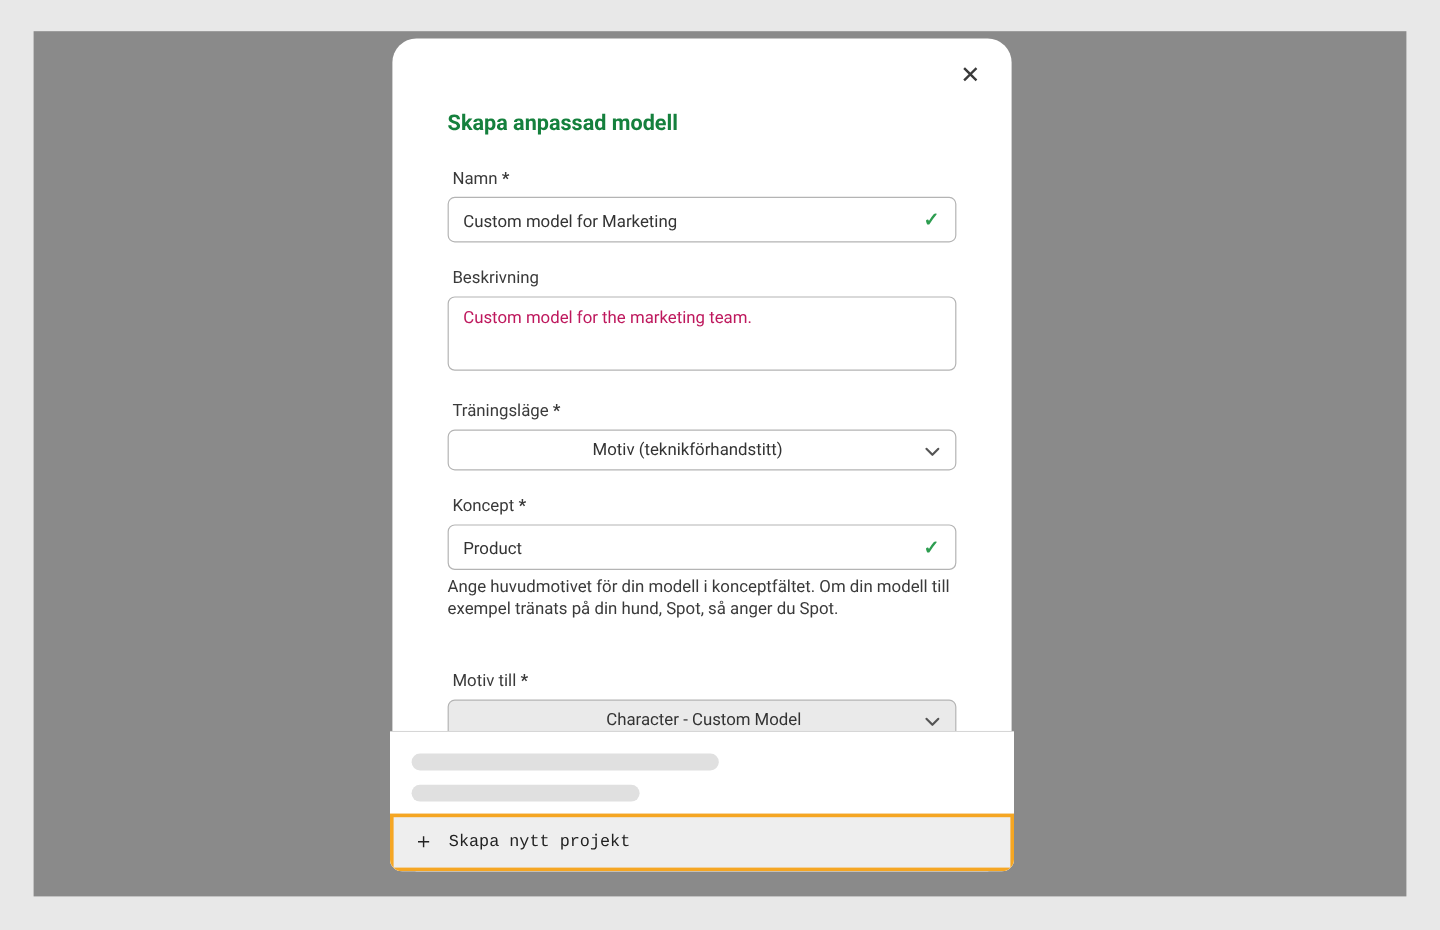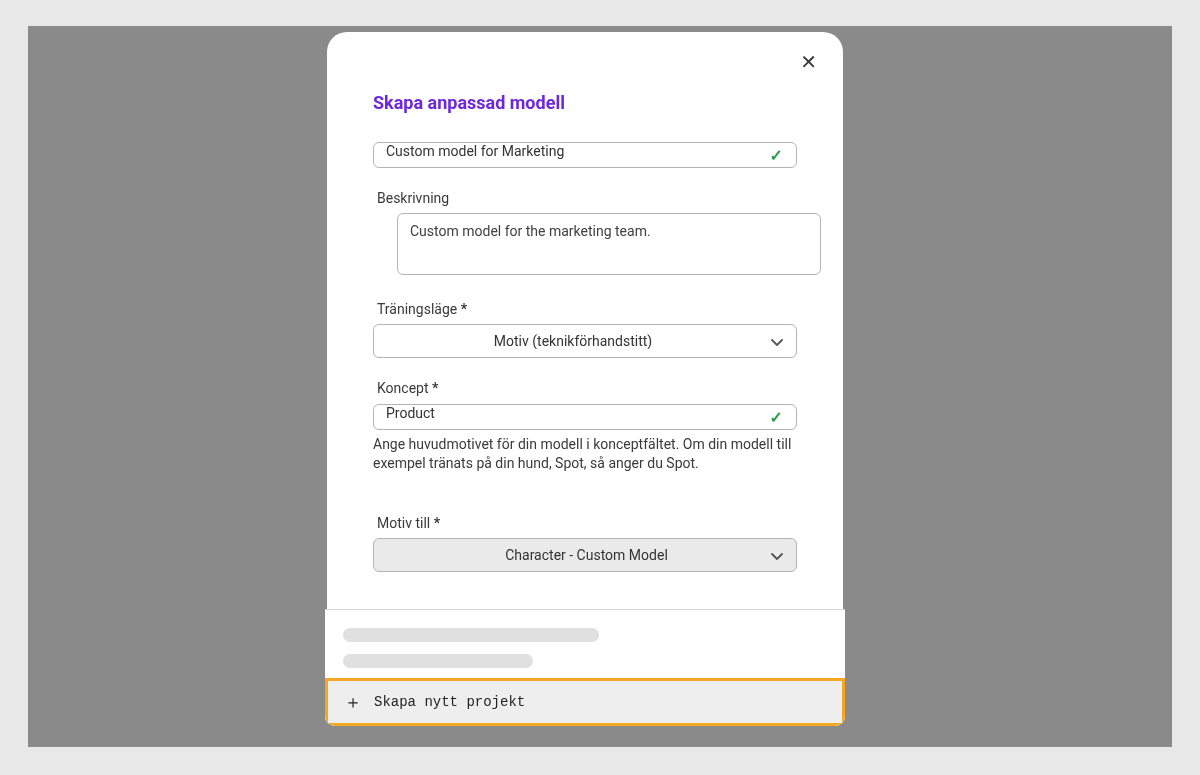--- a/index.html
+++ b/index.html
@@ -35,21 +35,21 @@
       right: 22px;
       font-size: 20px;
       color: #3a3a3a;
       cursor: pointer;
       padding: 4px;
       line-height: 1;
     }
     .modal-title {
       font-size: 18px;
       font-weight: 700;
-      color: #6d28d9;
+      color: #15803d;
       margin-top: 32px;
       margin-bottom: 28px;
     }
     .form-group {
       margin-bottom: 22px;
     }
     .label {
       font-size: 14px;
       color: #3a3a3a;
       margin-bottom: 7px;
@@ -61,38 +61,37 @@
       color: #3a3a3a;
       font-weight: bold;
     }
     .input-wrap {
       position: relative;
     }
     .text-input {
       width: 100%;
       border: 1px solid #b4b4b4;
       border-radius: 6px;
-      padding: 0 36px 8px 12px;
+      padding: 12px 36px 8px 12px;
       font-size: 14px;
       color: #333;
       background: #fff;
       font-family: inherit;
     }
     .text-area {
       width: 100%;
       border: 1px solid #b4b4b4;
       border-radius: 6px;
       padding: 9px 12px;
       font-size: 14px;
-      color: #404040;
+      color: #be185d;
       background: #fff;
       resize: none;
       height: 62px;
       font-family: inherit;
-      margin-left: 24px;
     }
     .select-wrap {
       position: relative;
     }
     .select-input {
       width: 100%;
       border: 1px solid #b4b4b4;
       border-radius: 6px;
       padding: 8px 36px 8px 12px;
       font-size: 14px;
@@ -180,20 +179,21 @@
 <div class="backdrop"></div>
 
 <div class="modal">
   <div class="close-btn">
     <span>✕</span>
   </div>
 
   <h2 class="modal-title">Skapa anpassad modell</h2>
 
   <div class="form-group">
+    <label class="label required">Namn</label>
     <div class="input-wrap">
       <input class="text-input" type="text" value="Custom model for Marketing" style="">
       <span class="check-icon">✓</span>
     </div>
   </div>
 
   <div class="form-group">
     <label class="label">Beskrivning</label>
     <textarea class="text-area" style="">Custom model for the marketing team.</textarea>
   </div>

